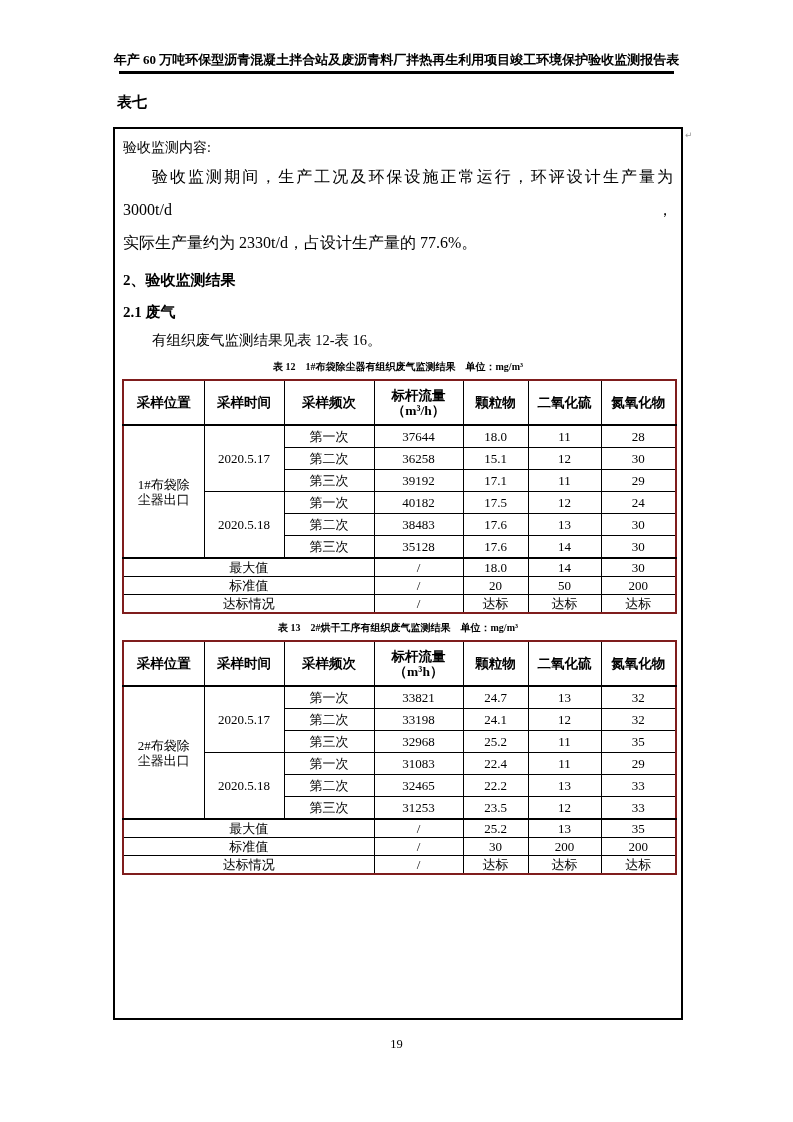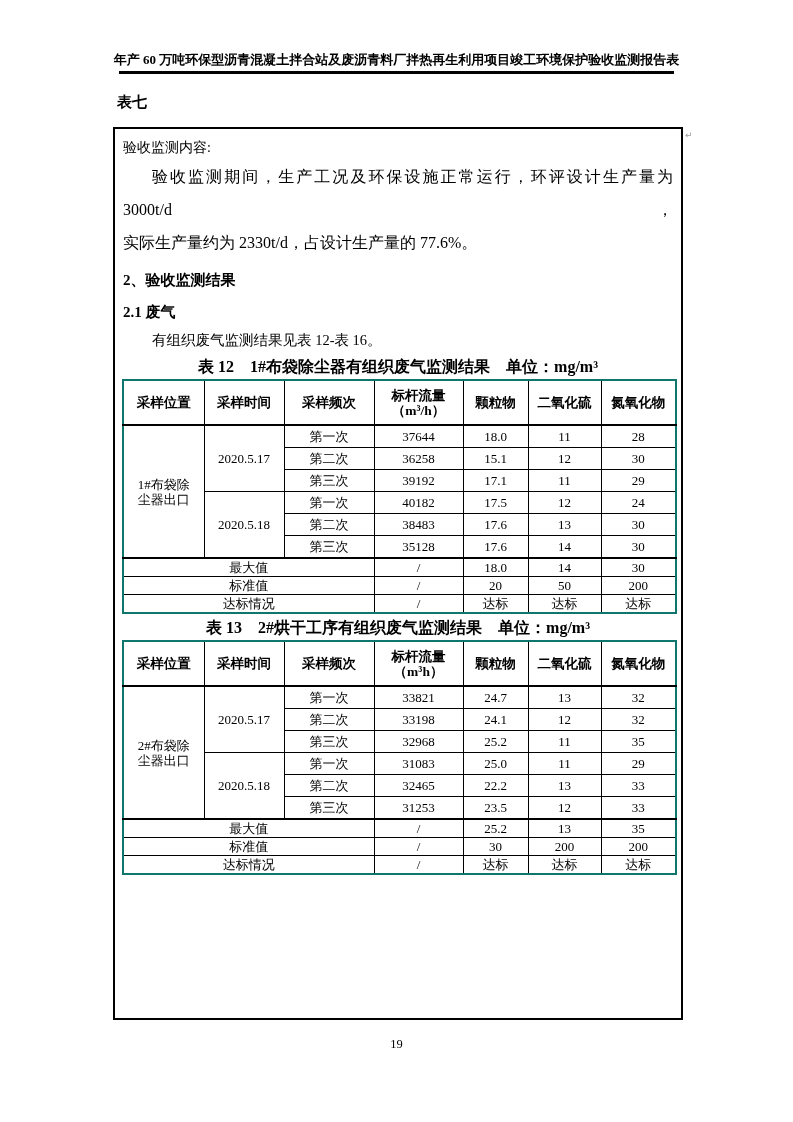--- a/index.html
+++ b/index.html
@@ -20,25 +20,25 @@
   }
   .box-heading { margin:10px 8px 0 8px; font-size:14px; }
   .h-bold { margin:16px 8px 0 8px; font-size:15px; font-weight:bold; }
   .h-bold.h2 { margin-top:12px; }
   .h-bold.h3 { margin-top:13px; }
   .para { margin:3px 8px 0 8px; font-size:16px; line-height:33px; }
   .jline { text-align:justify; text-align-last:justify; }
   .jline.lastline { text-align-last:left; }
   .findent { text-indent:29px; }
   .p-gas { margin:8px 8px 0 8px; font-size:14.5px; text-indent:29px; line-height:20px; }
-  .t-title { text-align:center; font-weight:bold; font-size:16px; margin-top:7px; line-height:19px; }
+  .t-title { text-align:center; font-weight:bold; font-size:10px; margin-top:7px; line-height:19px; }
   .t-title.second { margin-top:4px; }
   .mtable {
     border-collapse:collapse; table-layout:fixed; margin:3px 0 0 7px;
-    border:2px solid #0f766e;
+    border:2px solid #7f1d1d;
   }
   .mtable th, .mtable td {
     border:1px solid #000; text-align:center; vertical-align:middle;
     padding:0; font-size:13px; line-height:15px;
   }
   .hrow th { height:43px; font-size:13.5px; font-weight:bold; border-bottom-width:2px; }
   .flow-th { white-space:pre-line; }
   .drow td { height:21px; }
   .srow td { height:17px; }
   .s0 td { border-top-width:2px; }
@@ -209,21 +209,21 @@
         <td>第三次</td>
         <td>32968</td>
         <td>25.2</td>
         <td>11</td>
         <td class="last"><span>35</span><span class="pmark">↵</span></td>
       </tr>
       <tr class="drow">
         <td rowspan="3">2020.5.18</td>
         <td>第一次</td>
         <td>31083</td>
-        <td>25.0</td>
+        <td>22.4</td>
         <td>11</td>
         <td class="last"><span>29</span><span class="pmark">↵</span></td>
       </tr>
       <tr class="drow">
         <td>第二次</td>
         <td>32465</td>
         <td>22.2</td>
         <td>13</td>
         <td class="last"><span>33</span><span class="pmark">↵</span></td>
       </tr>

